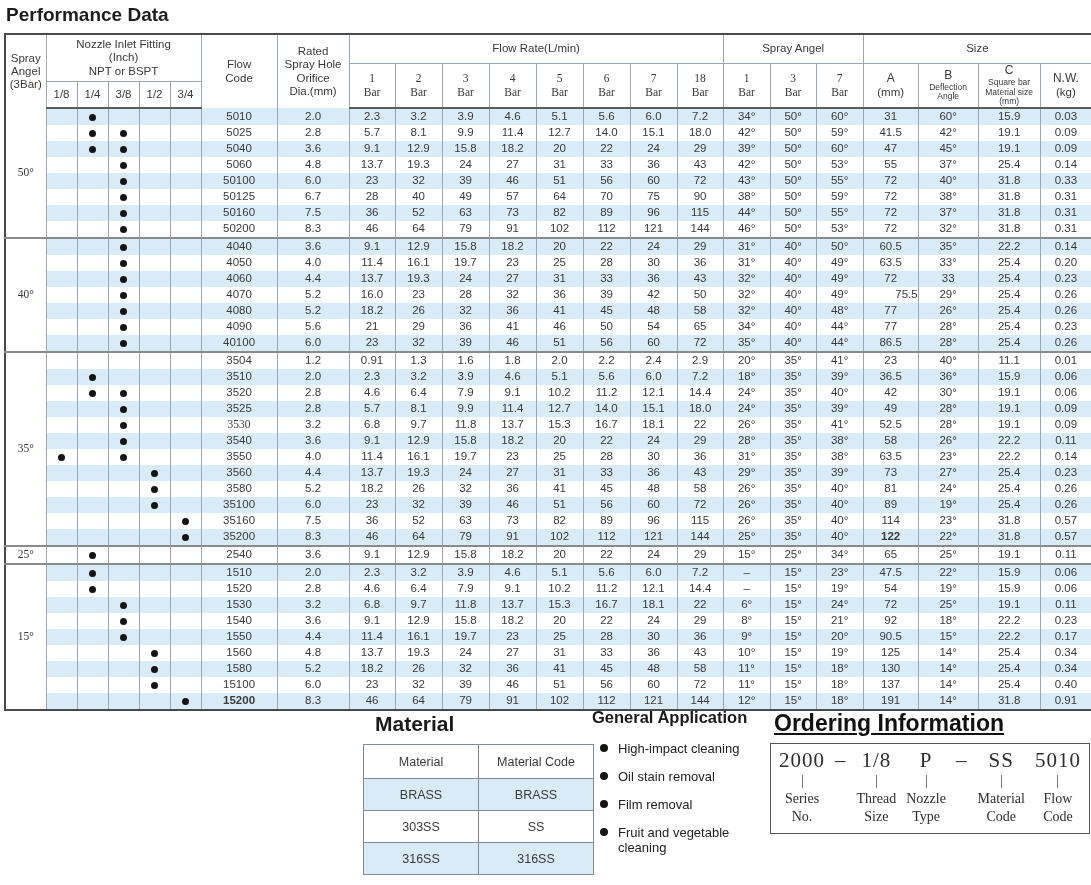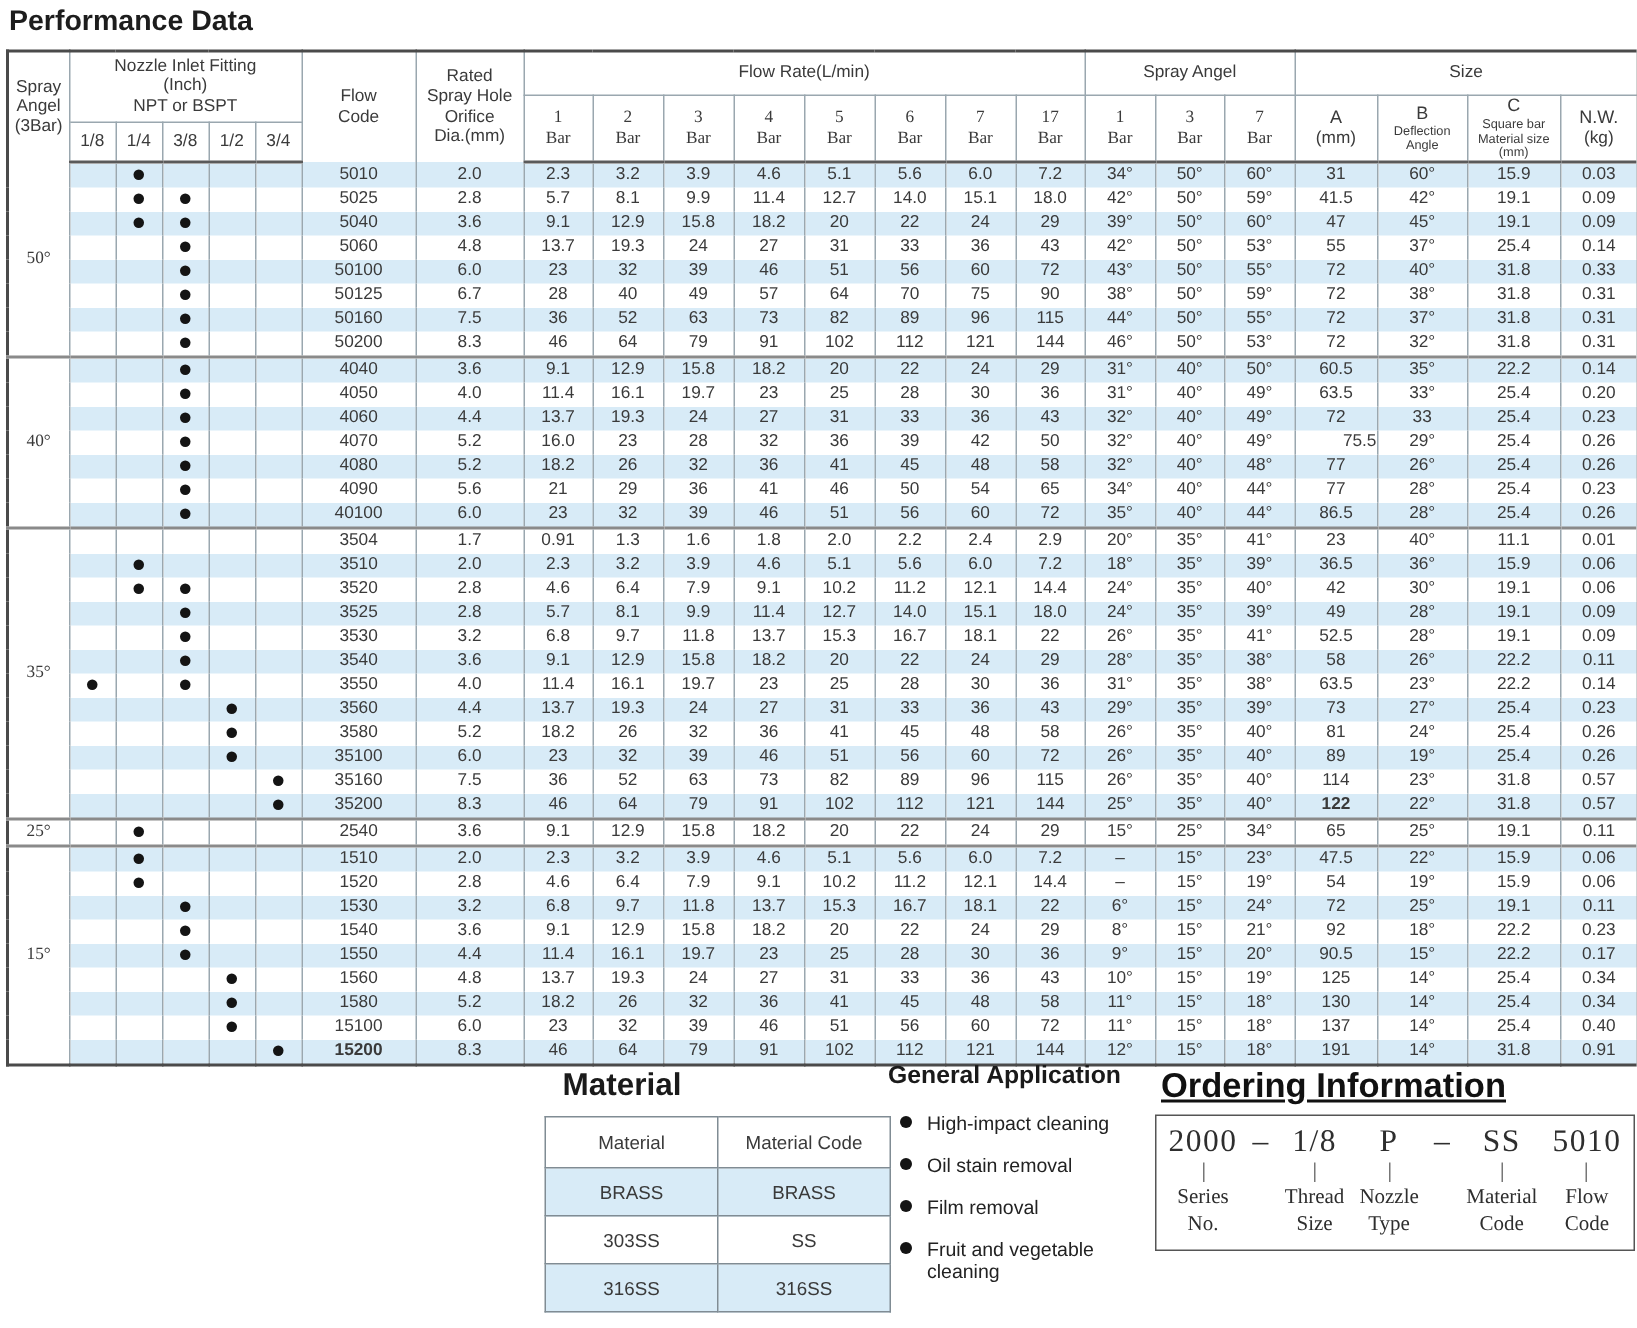--- a/index.html
+++ b/index.html
@@ -111,21 +111,21 @@
         <th class="bar nb" rowspan="2" style="white-space: pre-line;">3
 Bar</th>
         <th class="bar nb" rowspan="2" style="white-space: pre-line;">4
 Bar</th>
         <th class="bar nb" rowspan="2" style="white-space: pre-line;">5
 Bar</th>
         <th class="bar nb" rowspan="2" style="white-space: pre-line;">6
 Bar</th>
         <th class="bar nb" rowspan="2" style="white-space: pre-line;">7
 Bar</th>
-        <th class="bar" rowspan="2" style="white-space: pre-line;">17
+        <th class="bar" rowspan="2" style="white-space: pre-line;">18
 Bar</th>
         <th class="bar nb" rowspan="2" style="white-space: pre-line;">1
 Bar</th>
         <th class="bar nb" rowspan="2" style="white-space: pre-line;">3
 Bar</th>
         <th class="bar" rowspan="2" style="white-space: pre-line;">7
 Bar</th>
         <th class="sizesub" rowspan="2"><div class="big" style="white-space: pre-line;">A</div><div style="white-space: pre-line;">(mm)</div></th>
         <th class="sizesub" rowspan="2"><div class="big" style="white-space: pre-line;">B</div><div class="tiny" style="white-space: pre-line;">Deflection
 Angle</div></th>
@@ -506,21 +506,21 @@
         <td style="white-space: pre-line;">0.26</td>
       </tr>
       <tr class="plain group-start">
         <td class="angle" rowspan="12" style="white-space: pre-line;">35°</td>
         <td class="fit"></td>
         <td class="fit"></td>
         <td class="fit"></td>
         <td class="fit"></td>
         <td class="fit"></td>
         <td style="white-space: pre-line;">3504</td>
-        <td style="white-space: pre-line;">1.7</td>
+        <td style="white-space: pre-line;">1.2</td>
         <td class="nb" style="white-space: pre-line;">0.91</td>
         <td class="nb" style="white-space: pre-line;">1.3</td>
         <td class="nb" style="white-space: pre-line;">1.6</td>
         <td class="nb" style="white-space: pre-line;">1.8</td>
         <td class="nb" style="white-space: pre-line;">2.0</td>
         <td class="nb" style="white-space: pre-line;">2.2</td>
         <td class="nb" style="white-space: pre-line;">2.4</td>
         <td style="white-space: pre-line;">2.9</td>
         <td class="nb" style="white-space: pre-line;">20°</td>
         <td class="nb" style="white-space: pre-line;">35°</td>
@@ -601,21 +601,21 @@
         <td style="white-space: pre-line;">28°</td>
         <td style="white-space: pre-line;">19.1</td>
         <td style="white-space: pre-line;">0.09</td>
       </tr>
       <tr class="plain">
         <td class="fit"></td>
         <td class="fit"></td>
         <td class="fit"><span class="dot"></span></td>
         <td class="fit"></td>
         <td class="fit"></td>
-        <td style="white-space: pre-line;">3530</td>
+        <td style="white-space: pre-line; font-family: Liberation Serif, serif;">3530</td>
         <td style="white-space: pre-line;">3.2</td>
         <td class="nb" style="white-space: pre-line;">6.8</td>
         <td class="nb" style="white-space: pre-line;">9.7</td>
         <td class="nb" style="white-space: pre-line;">11.8</td>
         <td class="nb" style="white-space: pre-line;">13.7</td>
         <td class="nb" style="white-space: pre-line;">15.3</td>
         <td class="nb" style="white-space: pre-line;">16.7</td>
         <td class="nb" style="white-space: pre-line;">18.1</td>
         <td style="white-space: pre-line;">22</td>
         <td class="nb" style="white-space: pre-line;">26°</td>

